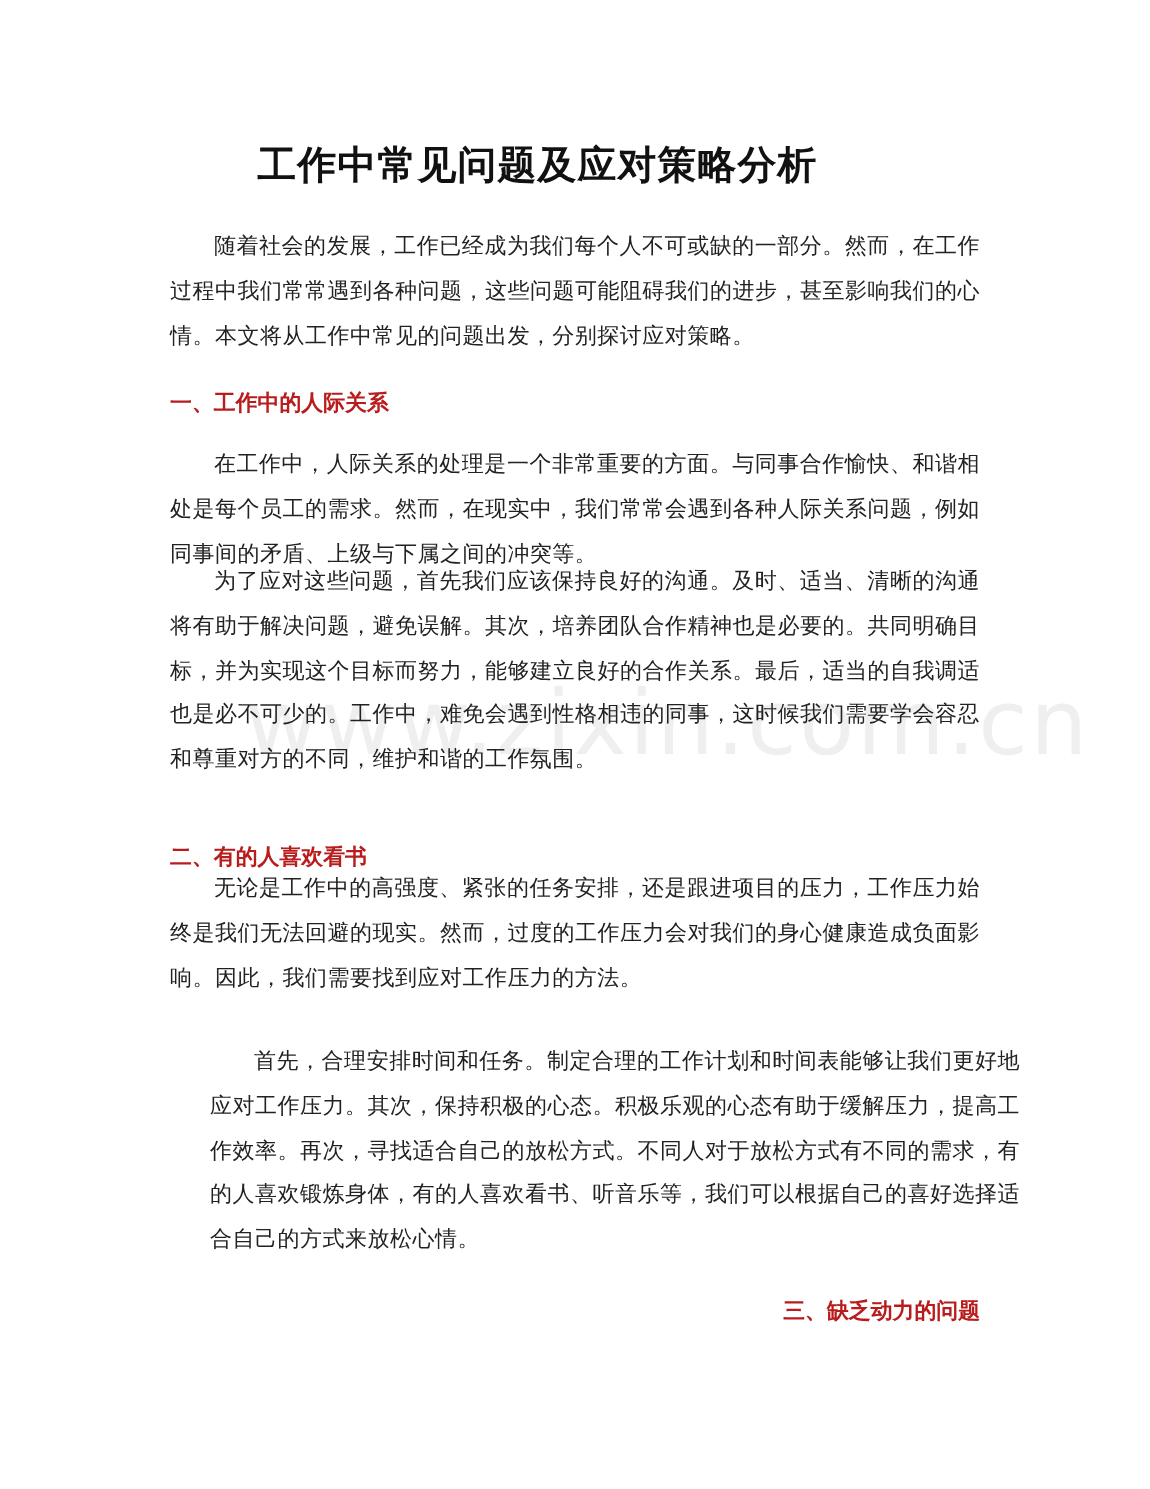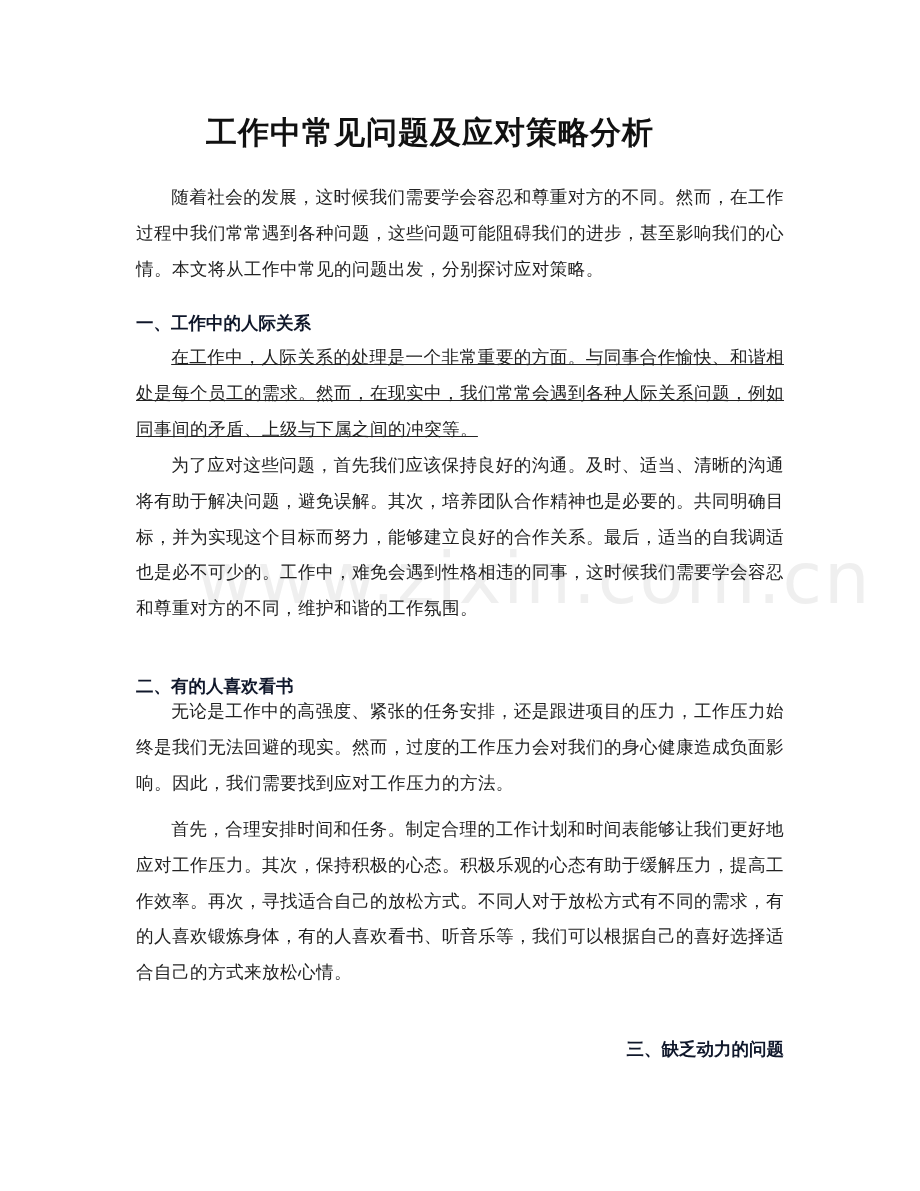--- a/index.html
+++ b/index.html
@@ -56,21 +56,21 @@
   }
   .heading {
     position: absolute;
     left: 0;
     width: 648px;
     margin: 0;
     font-family: "DejaVu Sans", "Liberation Sans", sans-serif;
     font-weight: bold;
     font-size: 17.5px;
     line-height: 30px;
-    color: #0f172a;
+    color: #b91c1c;
   }
   .watermark {
     position: absolute;
     left: 196px;
     top: 538px;
     font-family: "DejaVu Sans", "Liberation Sans", sans-serif;
     font-size: 72px;
     line-height: 80px;
     color: rgba(180,180,180,0.22);
     letter-spacing: 2px;
@@ -82,30 +82,30 @@
 <body>
 
 <div class="page">
 
   <div class="watermark">www.zixin.com.cn</div>
 
   <h1 class="title">工作中常见问题及应对策略分析</h1>
 
   <div class="content">
 
-    <p class="para" style="top:180px;">随着社会的发展，这时候我们需要学会容忍和尊重对方的不同。然而，在工作过程中我们常常遇到各种问题，这些问题可能阻碍我们的进步，甚至影响我们的心情。本文将从工作中常见的问题出发，分别探讨应对策略。</p>
+    <p class="para" style="top:180px;">随着社会的发展，工作已经成为我们每个人不可或缺的一部分。然而，在工作过程中我们常常遇到各种问题，这些问题可能阻碍我们的进步，甚至影响我们的心情。本文将从工作中常见的问题出发，分别探讨应对策略。</p>
 
     <h2 class="heading" style="top:308px;">一、工作中的人际关系</h2>
 
-    <p class="para" style="top:340px;text-decoration:underline;">在工作中，人际关系的处理是一个非常重要的方面。与同事合作愉快、和谐相处是每个员工的需求。然而，在现实中，我们常常会遇到各种人际关系问题，例如同事间的矛盾、上级与下属之间的冲突等。</p>
+    <p class="para" style="top:355px;">在工作中，人际关系的处理是一个非常重要的方面。与同事合作愉快、和谐相处是每个员工的需求。然而，在现实中，我们常常会遇到各种人际关系问题，例如同事间的矛盾、上级与下属之间的冲突等。</p>
 
     <p class="para" style="top:448px;">为了应对这些问题，首先我们应该保持良好的沟通。及时、适当、清晰的沟通将有助于解决问题，避免误解。其次，培养团队合作精神也是必要的。共同明确目标，并为实现这个目标而努力，能够建立良好的合作关系。最后，适当的自我调适也是必不可少的。工作中，难免会遇到性格相违的同事，这时候我们需要学会容忍和尊重对方的不同，维护和谐的工作氛围。</p>
 
     <h2 class="heading" style="top:671px;">二、有的人喜欢看书</h2>
 
     <p class="para" style="top:694px;">无论是工作中的高强度、紧张的任务安排，还是跟进项目的压力，工作压力始终是我们无法回避的现实。然而，过度的工作压力会对我们的身心健康造成负面影响。因此，我们需要找到应对工作压力的方法。</p>
 
-    <p class="para" style="top:812px;">首先，合理安排时间和任务。制定合理的工作计划和时间表能够让我们更好地应对工作压力。其次，保持积极的心态。积极乐观的心态有助于缓解压力，提高工作效率。再次，寻找适合自己的放松方式。不同人对于放松方式有不同的需求，有的人喜欢锻炼身体，有的人喜欢看书、听音乐等，我们可以根据自己的喜好选择适合自己的方式来放松心情。</p>
+    <p class="para" style="top:832px;margin-left:32px;">首先，合理安排时间和任务。制定合理的工作计划和时间表能够让我们更好地应对工作压力。其次，保持积极的心态。积极乐观的心态有助于缓解压力，提高工作效率。再次，寻找适合自己的放松方式。不同人对于放松方式有不同的需求，有的人喜欢锻炼身体，有的人喜欢看书、听音乐等，我们可以根据自己的喜好选择适合自己的方式来放松心情。</p>
 
     <h2 class="heading" style="top:1034px;text-align:right;">三、缺乏动力的问题</h2>
 
   </div>
 </div>
 
 </body></html>

